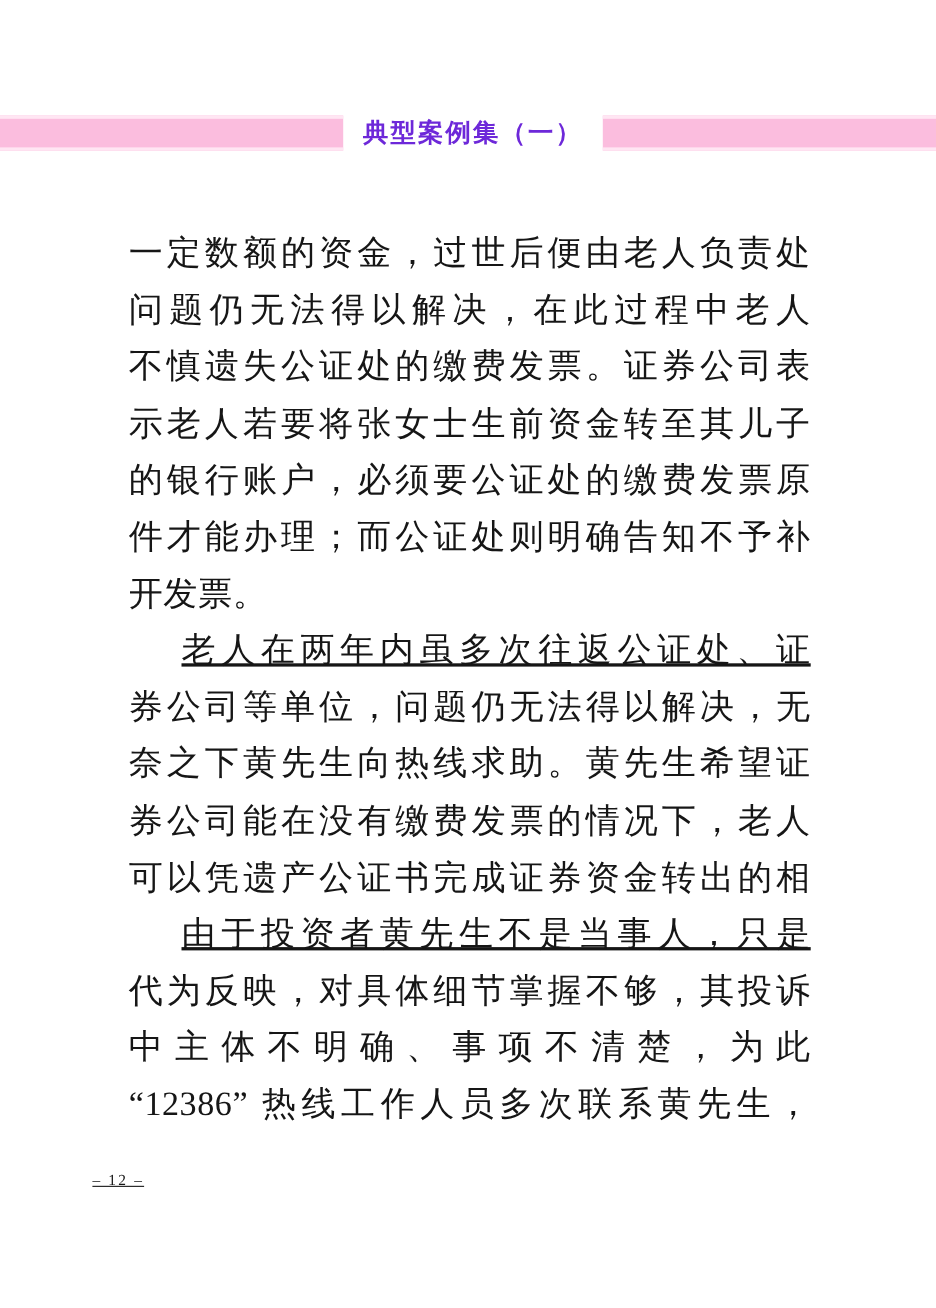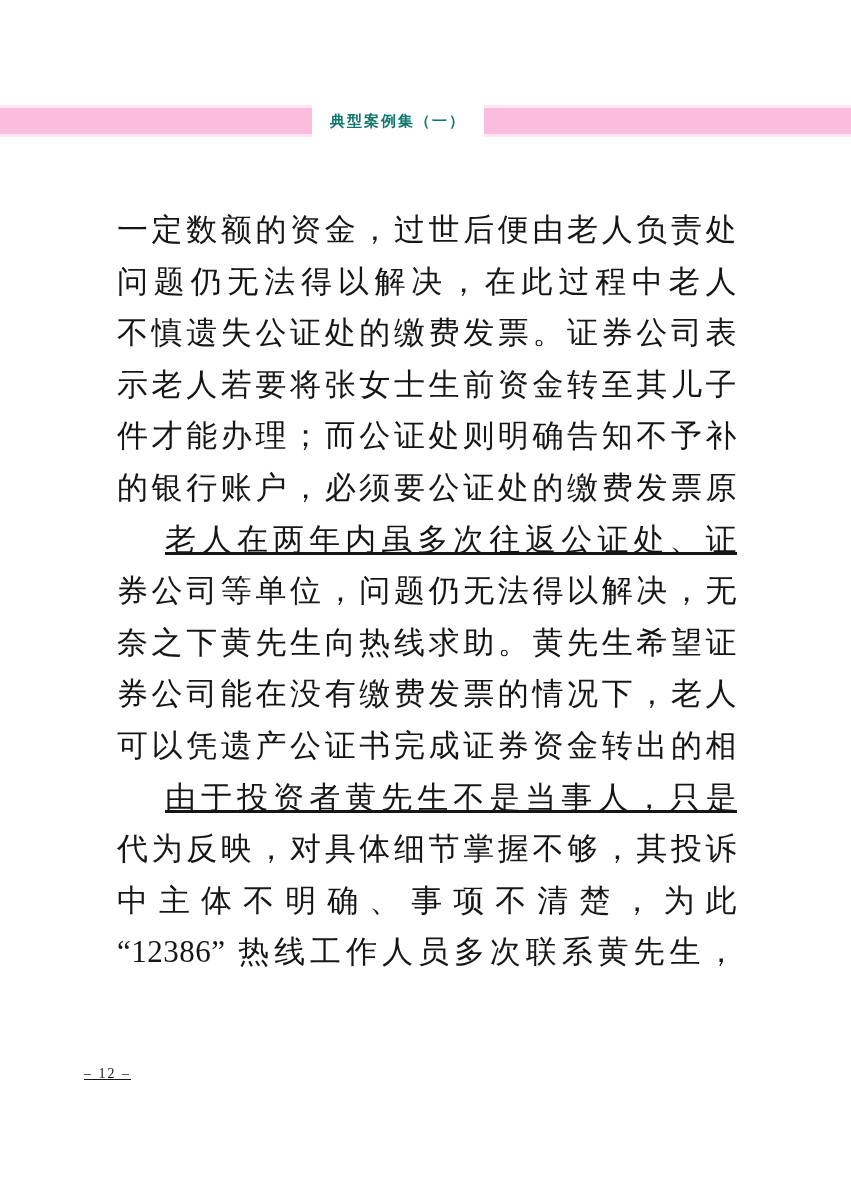--- a/index.html
+++ b/index.html
@@ -20,22 +20,22 @@
     height:26px;
     background:var(--bar-color,#FBBDDE);
     border-top:3px solid var(--bar-glow,#FFE6F3);
     border-bottom:3px solid var(--bar-glow,#FFE6F3);
     box-sizing:content-box;
   }
   .bar-left{width:312px;}
   .bar-right{flex:1;}
   .header-title{
     margin:0;padding:0 18px;
-    font-size:15px;font-weight:bold;letter-spacing:2px;
-    white-space:nowrap;color:#0f766e;
+    font-size:23px;font-weight:bold;letter-spacing:2px;
+    white-space:nowrap;color:#6d28d9;
     line-height:32px;
   }
   
   .body-text{
     position:absolute;left:117px;top:165px;width:620px;margin-top:39px;
   }
   .line{
     font-size:31px;
     line-height:51.6px;
     height:51.6px;
@@ -65,22 +65,23 @@
     <div class="bar bar-left"></div>
     <h1 class="header-title">典型案例集（一）</h1>
     <div class="bar bar-right"></div>
   </header>
 
   <main class="body-text" id="body-lines">
       <div class="line j">一定数额的资金，过世后便由老人负责处</div>
       <div class="line j">问题仍无法得以解决，在此过程中老人</div>
       <div class="line j">不慎遗失公证处的缴费发票。证券公司表</div>
       <div class="line j">示老人若要将张女士生前资金转至其儿子</div>
+      <div class="line j">的银行账户，必须要公证处的缴费发票原</div>
       <div class="line j">件才能办理；而公证处则明确告知不予补</div>
-      <div class="line j">的银行账户，必须要公证处的缴费发票原</div>
+      <div class="line">开发票。</div>
       <div class="line j ind">老人在两年内虽多次往返公证处、证</div>
       <div class="line j">券公司等单位，问题仍无法得以解决，无</div>
       <div class="line j">奈之下黄先生向热线求助。黄先生希望证</div>
       <div class="line j">券公司能在没有缴费发票的情况下，老人</div>
       <div class="line j">可以凭遗产公证书完成证券资金转出的相</div>
       <div class="line j ind">由于投资者黄先生不是当事人，只是</div>
       <div class="line j">代为反映，对具体细节掌握不够，其投诉</div>
       <div class="line j">中主体不明确、事项不清楚，为此</div>
       <div class="line j">“12386” 热线工作人员多次联系黄先生，</div>
     </main>

